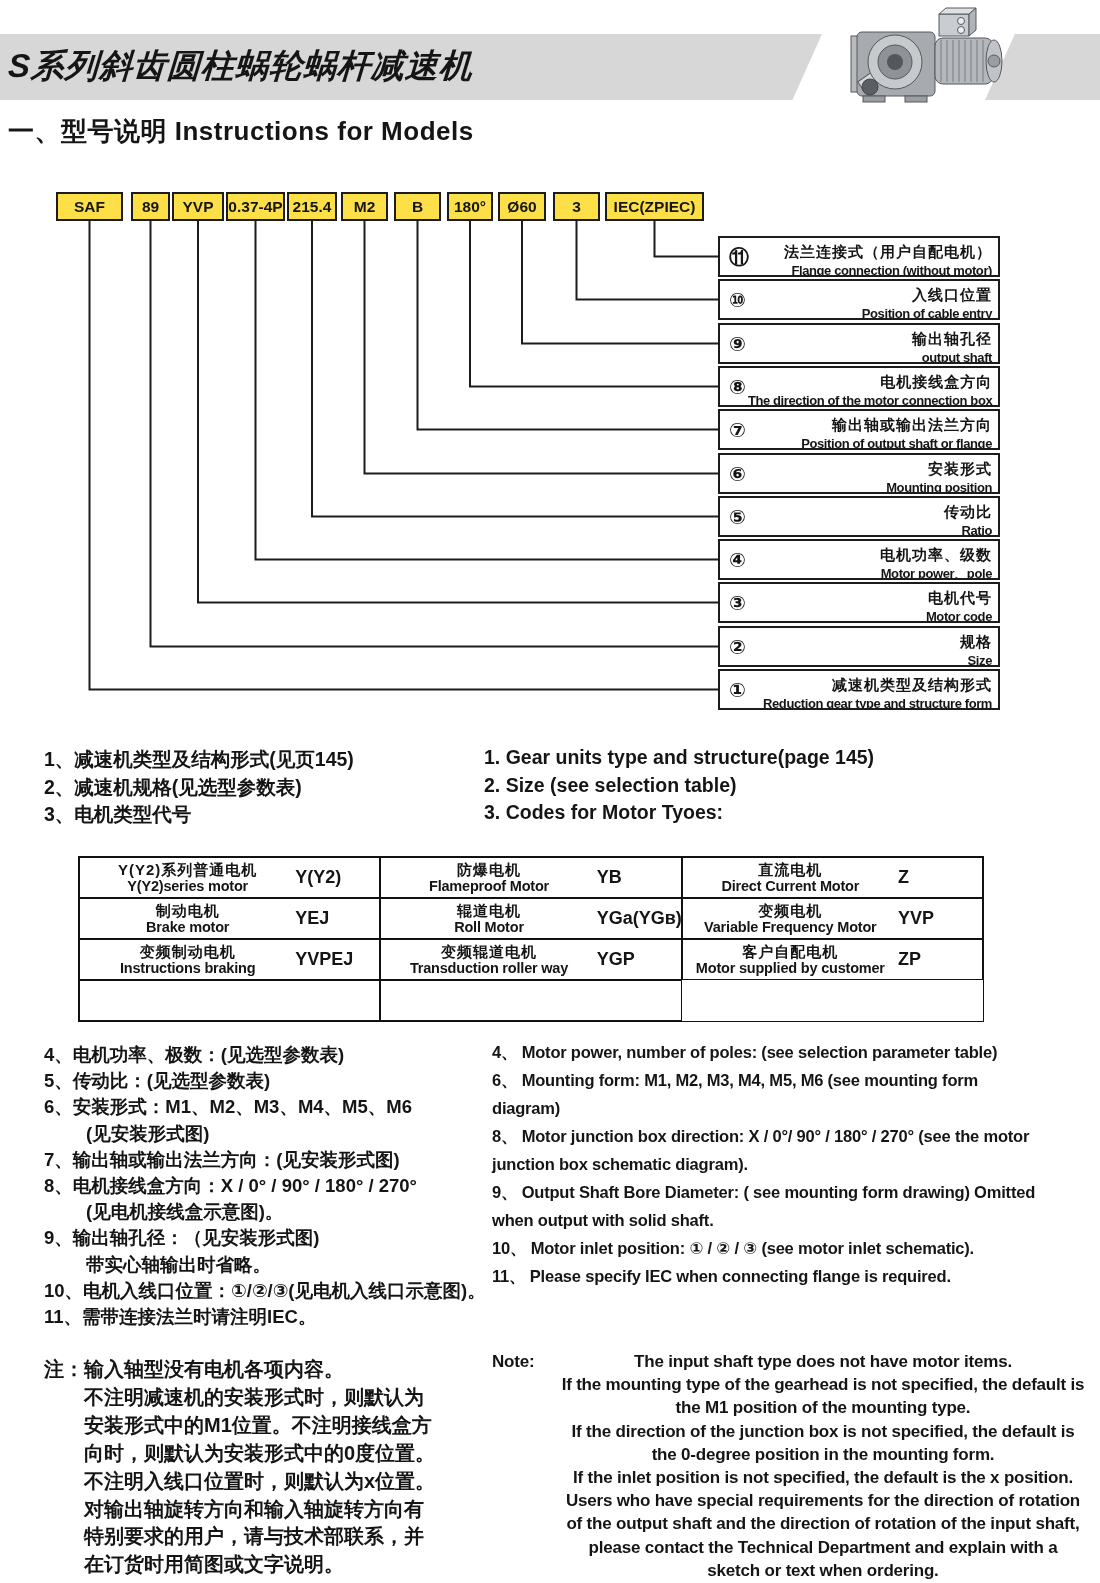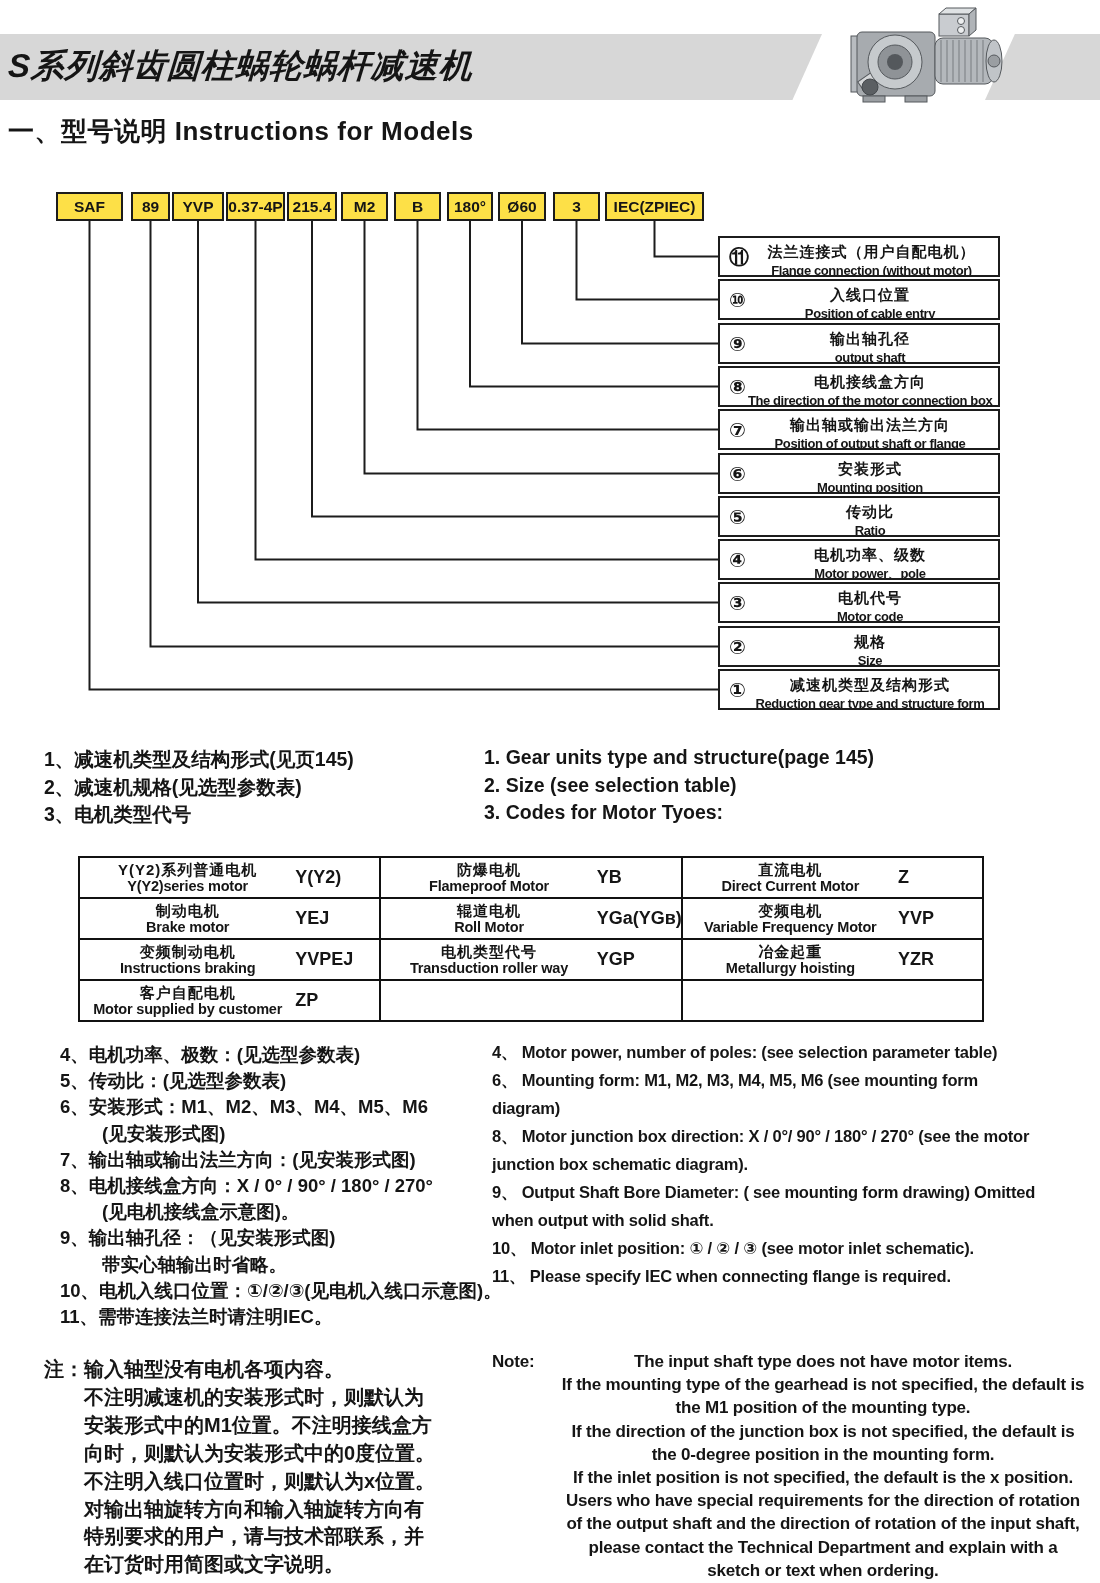--- a/index.html
+++ b/index.html
@@ -19,42 +19,42 @@
   
   .diagram{position:absolute;left:0;top:192px;width:1100px;height:532px;}
   .connectors{position:absolute;left:0;top:0;width:1100px;height:532px;}
   .connectors polyline{fill:none;stroke:#1c1c1c;stroke-width:2;}
   .code-box{position:absolute;top:0;height:25px;border:2px solid #1c1c1c;background:#fde047;
             display:flex;align-items:center;justify-content:center;
             font-size:15.5px;font-weight:700;white-space:nowrap;}
   .label-box{position:absolute;left:718px;width:278px;height:37px;border:2px solid #1c1c1c;background:#fff;
              display:flex;align-items:center;overflow:hidden;}
   .label-box .num{margin-left:9px;font-size:20px;font-weight:700;line-height:1;}
-  .label-box .txt{flex:1;text-align:center;padding:8px 6px 0 2px;line-height:1.12;}
+  .label-box .txt{flex:1;text-align:right;padding:8px 6px 0 2px;line-height:1.12;}
   .label-box .cn{font-size:15px;font-weight:700;letter-spacing:1px;white-space:nowrap;}
   .label-box .en{font-size:13px;font-weight:700;letter-spacing:-0.4px;white-space:nowrap;}
 
   
   .list-top{position:absolute;font-size:19.5px;font-weight:700;line-height:27.5px;white-space:pre;}
   .list-top.cn{left:44px;top:746px;}
   .list-top.en{left:484px;top:744px;}
 
   
   .motor-table{position:absolute;left:78px;top:856px;width:904px;border:1px solid #111;
                display:grid;grid-template-columns:repeat(3,1fr);grid-auto-rows:41px;}
   .motor-table .cell{border:1px solid #111;display:flex;align-items:center;overflow:hidden;}
   .motor-table .desc{flex:1;text-align:center;line-height:1.15;}
   .motor-table .desc .cn{font-size:15px;font-weight:700;letter-spacing:1px;}
   .motor-table .desc .en{font-size:14.5px;font-weight:700;letter-spacing:-0.2px;}
   .motor-table .code{width:84px;text-align:left;font-size:18px;font-weight:700;}
 
   
   .list-bottom{position:absolute;font-weight:700;}
   .list-bottom.b-cn{left:44px;top:1042px;font-size:18.5px;line-height:26.2px;}
-  .list-bottom.b-cn .item{white-space:pre;padding-left:42px;text-indent:-42px;margin-left:16px;}
+  .list-bottom.b-cn .item{white-space:pre;padding-left:42px;text-indent:-42px;}
   .list-bottom.b-en{left:492px;top:1038px;font-size:16.5px;line-height:28px;letter-spacing:-0.2px;}
   .list-bottom.b-en .item{white-space:pre;}
 
   
   .note{position:absolute;font-weight:700;}
   .note .note-label{position:absolute;left:0;top:0;}
   .note-cn{left:44px;top:1356px;width:470px;font-size:20px;line-height:27.9px;}
   .note-cn .note-lines{padding-left:40px;white-space:pre;}
   .note-en{left:492px;top:1350px;width:606px;font-size:17px;line-height:23.2px;letter-spacing:-0.2px;text-align:center;}
   .note-en .note-lines{padding-left:56px;white-space:pre;}
@@ -231,31 +231,24 @@
     </div>
     <div class="cell">
       <div class="desc">
           <div class="cn">变频制动电机</div>
           <div class="en">Instructions braking</div>
         </div>
       <div class="code">YVPEJ</div>
     </div>
     <div class="cell">
       <div class="desc">
-          <div class="cn">电机类型代号</div>
+          <div class="cn">变频辊道电机</div>
           <div class="en">Transduction roller way</div>
         </div>
       <div class="code">YGP</div>
-    </div>
-    <div class="cell">
-      <div class="desc">
-          <div class="cn">冶金起重</div>
-          <div class="en">Metallurgy hoisting</div>
-        </div>
-      <div class="code">YZR</div>
     </div>
     <div class="cell">
       <div class="desc">
           <div class="cn">客户自配电机</div>
           <div class="en">Motor supplied by customer</div>
         </div>
       <div class="code">ZP</div>
     </div>
     <div class="cell"></div>
     <div class="cell"></div>

